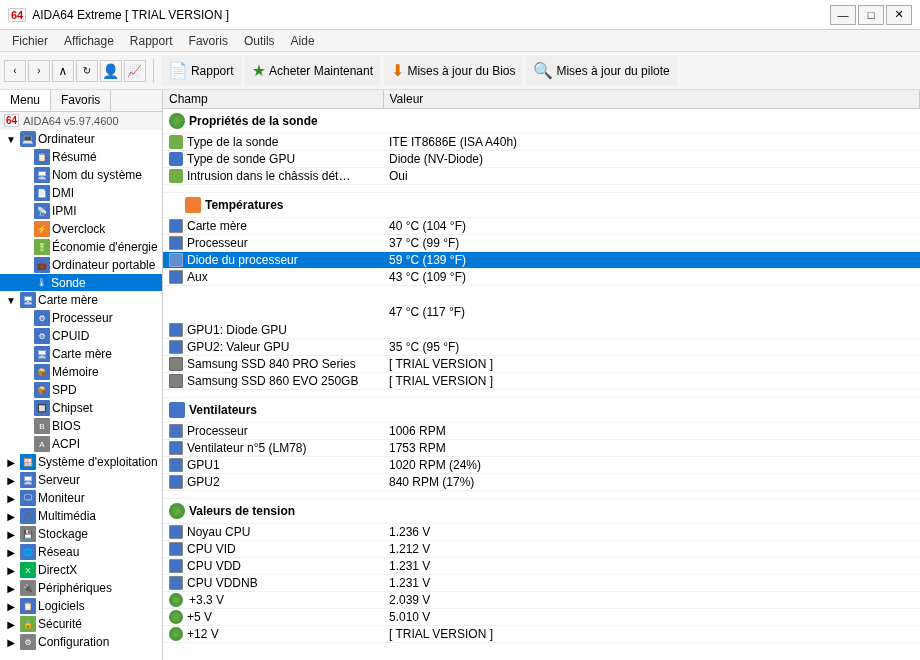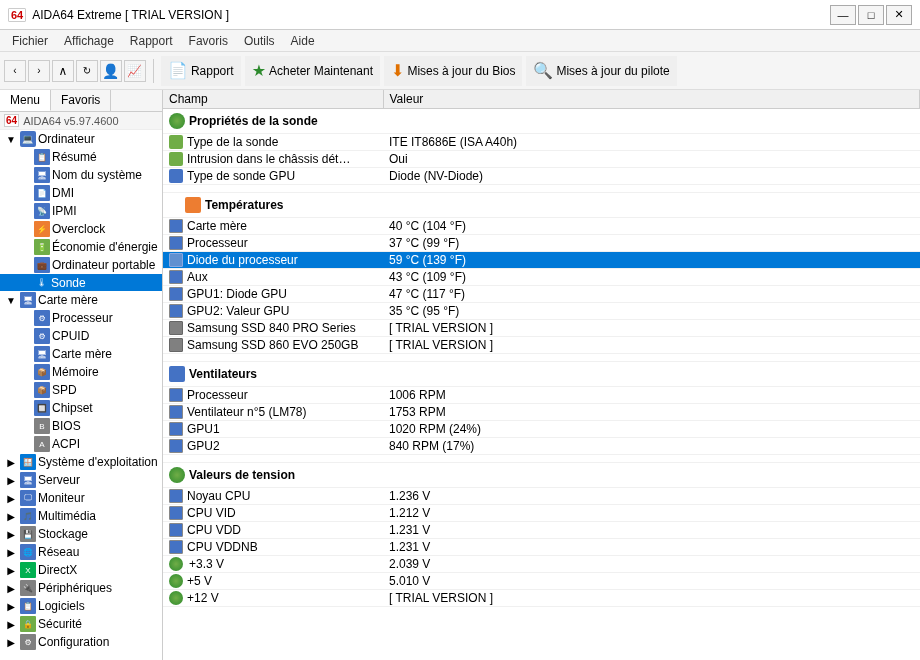--- a/index.html
+++ b/index.html
@@ -292,34 +292,34 @@
             <span style="display:flex;align-items:flex-end;gap:4px;">
               <span style="width:14px;height:14px;background:#70ad47;border-radius:2px;display:inline-block;"></span>
               <span>Type de la sonde</span>
             </span>
           </td>
           <td>ITE IT8686E  (ISA A40h)</td>
         </tr>
         <tr>
           <td>
             <span style="display:flex;align-items:center;gap:4px;">
+              <span style="width:14px;height:14px;background:#4472c4;border-radius:2px;display:inline-block;"></span>
+              <span>Type de sonde GPU</span>
+            </span>
+          </td>
+          <td>Diode  (NV-Diode)</td>
+        </tr>
+        <tr>
+          <td>
+            <span style="display:flex;align-items:center;gap:4px;">
               <span style="width:14px;height:14px;background:#70ad47;border-radius:2px;display:inline-block;"></span>
               <span>Intrusion dans le châssis dét…</span>
             </span>
           </td>
           <td>Oui</td>
-        </tr>
-        <tr>
-          <td>
-            <span style="display:flex;align-items:center;gap:4px;">
-              <span style="width:14px;height:14px;background:#4472c4;border-radius:2px;display:inline-block;"></span>
-              <span>Type de sonde GPU</span>
-            </span>
-          </td>
-          <td>Diode  (NV-Diode)</td>
         </tr>
 
         <tr>
             <td colspan="2" style="height:8px;"></td>
           </tr>
 
         <tr class="section-header">
           <td colspan="2" style="display:table-cell;">
             <span style="display:flex;align-items:center;gap:4px;padding-left:16px;">
               <span style="width:16px;height:16px;background:#ed7d31;border-radius:2px;display:inline-block;"></span>
@@ -358,21 +358,21 @@
           <td>
             <span style="display:flex;align-items:center;gap:4px;">
               <span style="width:14px;height:14px;background:#4472c4;border-radius:1px;display:inline-block;border:1px solid #888;"></span>
               <span>Aux</span>
             </span>
           </td>
           <td>43 °C  (109 °F)</td>
         </tr>
         <tr>
           <td>
-            <span style="display:flex;align-items:center;gap:4px;">
+            <span style="display:flex;align-items:center;gap:4px;margin-top:36px;">
               <span style="width:14px;height:14px;background:#4472c4;border-radius:1px;display:inline-block;border:1px solid #888;"></span>
               <span>GPU1: Diode GPU</span>
             </span>
           </td>
           <td>47 °C  (117 °F)</td>
         </tr>
         <tr>
           <td>
             <span style="display:flex;align-items:center;gap:4px;">
               <span style="width:14px;height:14px;background:#4472c4;border-radius:1px;display:inline-block;border:1px solid #888;"></span>

